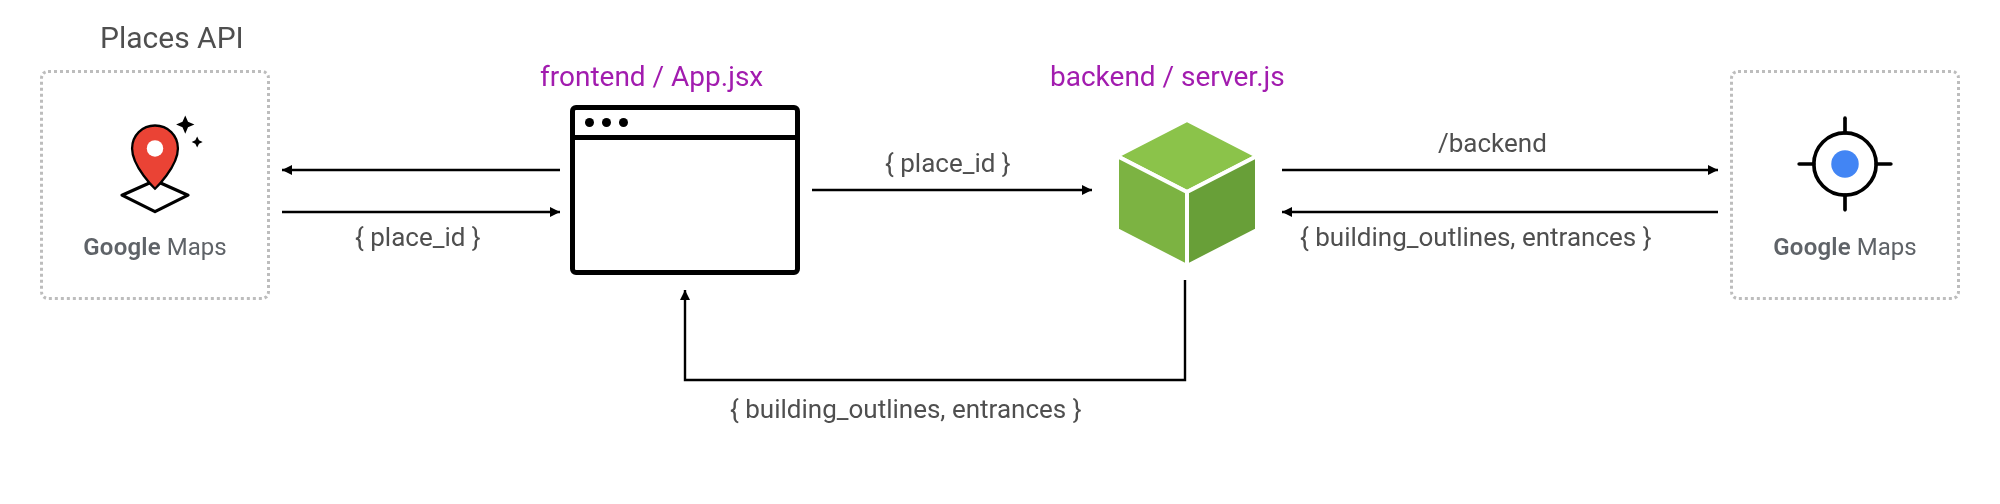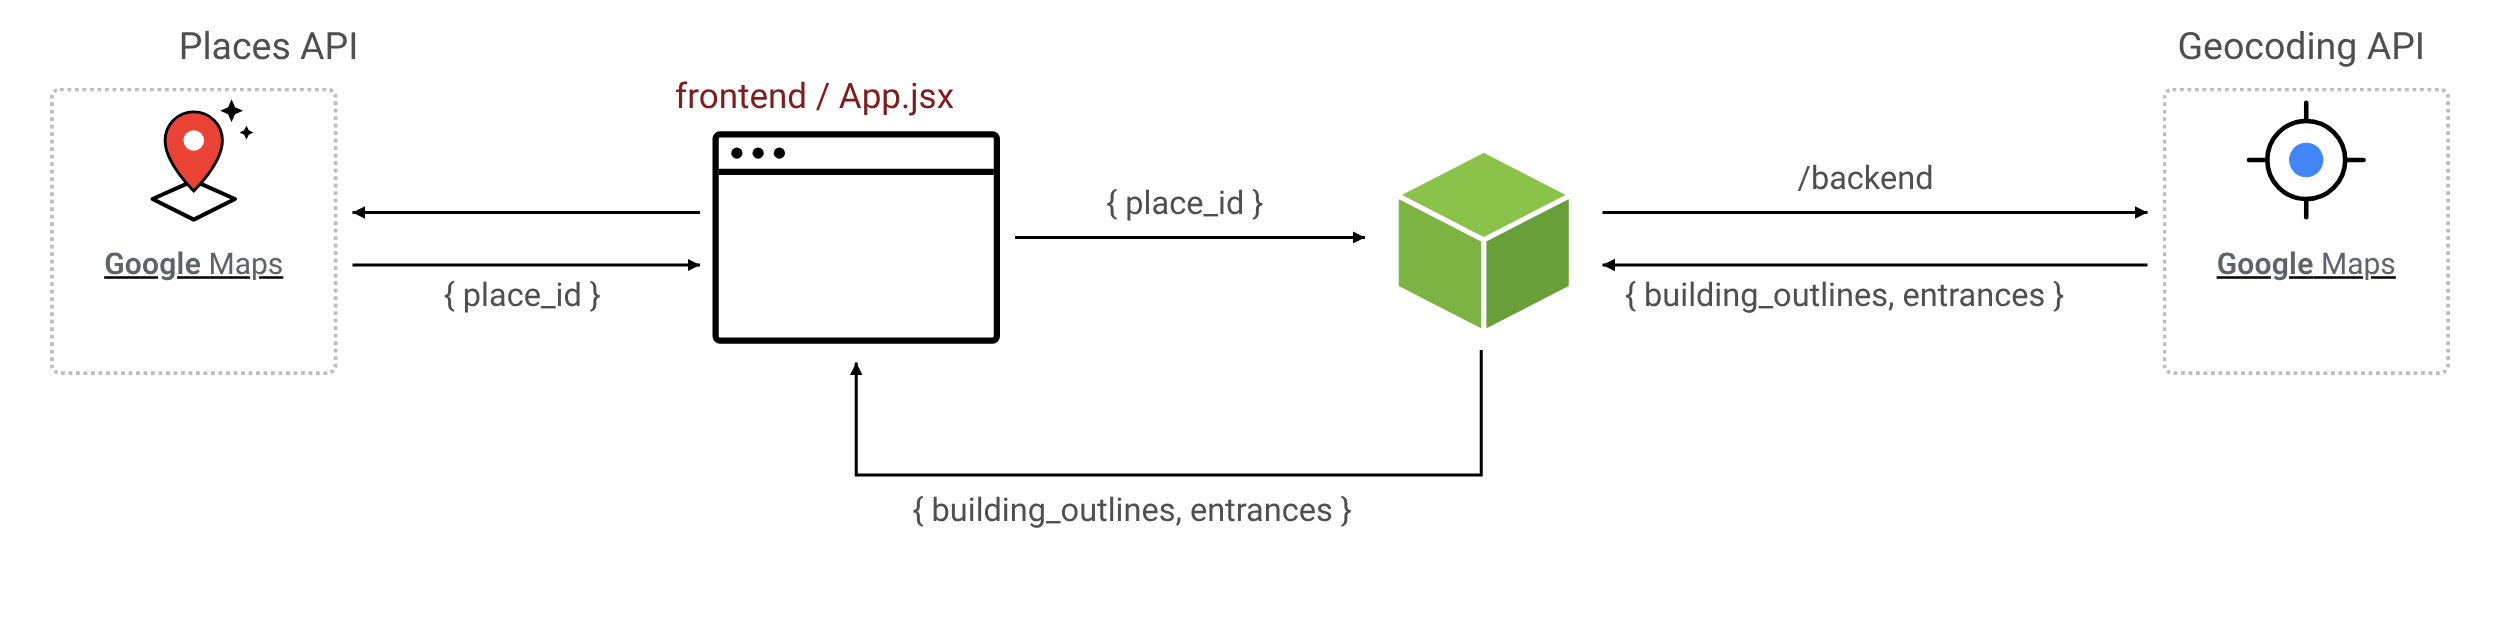--- a/index.html
+++ b/index.html
@@ -15,33 +15,32 @@
     
     .api-box {
       position: absolute;
       width: 230px;
       height: 230px;
       border: 3px dotted #bdbdbd;
       border-radius: 8px;
       display: flex;
       flex-direction: column;
       align-items: center;
+      justify-content: center;
       gap: 14px;
-      text-decoration: underline;
     }
     .api-box.left { left: 40px; top: 70px; }
     .api-box.right { right: 40px; top: 70px; }
 
     .api-title {
       position: absolute;
       top: 20px;
       font-size: 30px;
       color: #4f4f4f;
       white-space: nowrap;
-      margin-left: 43px;
     }
     .api-title.left { left: 100px; }
     .api-title.right { right: 60px; }
 
     .gm-label {
       font-size: 24px;
       color: #5f6368;
     }
     .gm-label .gm-google {
       font-weight: 600;
@@ -80,21 +79,21 @@
       left: 1102px;
       top: 108px;
       width: 170px;
       height: 170px;
     }
 
     
     .node-label {
       position: absolute;
       font-size: 28px;
-      color: #7f1d1d;
+      color: #a21caf;
       white-space: nowrap;
     }
     .frontend-label { left: 540px; top: 60px; }
     .backend-label { left: 1050px; top: 60px; }
 
     
     .edge-label {
       position: absolute;
       font-size: 26px;
       color: #4f4f4f;
@@ -147,34 +146,34 @@
 
   <div class="node-label frontend-label">frontend / App.jsx</div>
   <div class="browser">
     <div class="browser-bar">
       <div class="dot"></div>
       <div class="dot"></div>
       <div class="dot"></div>
     </div>
   </div>
 
+  <div class="node-label backend-label">backend / server.js</div>
   <div class="cube-wrap">
     <svg class="icon-svg" width="170" height="170" viewBox="0 0 170 170">
       <g stroke="#fff" stroke-width="4" stroke-linejoin="round">
         <path d="M85 12 L155 48 L155 122 L85 158 L15 122 L15 48 Z" fill="#7cb342"></path>
         <path d="M15 48 L85 84 L155 48" fill="none"></path>
         <path d="M85 84 L85 158" fill="none"></path>
         <path d="M85 12 L155 48 L85 84 L15 48 Z" fill="#8bc34a"></path>
         <path d="M85 84 L155 48 L155 122 L85 158 Z" fill="#689f38"></path>
         <path d="M15 48 L85 84 L85 158 L15 122 Z" fill="#7cb342"></path>
       </g>
     </svg>
   </div>
 
-  <div class="api-title right">Geocoding API</div>
   <div class="api-box right">
     <span>
       <svg class="icon-svg" width="110" height="110" viewBox="0 0 120 120">
         <g stroke="#000" stroke-width="4" fill="none" stroke-linecap="round">
           <circle cx="60" cy="60" r="34"></circle>
           <line x1="60" y1="10" x2="60" y2="26"></line>
           <line x1="60" y1="94" x2="60" y2="110"></line>
           <line x1="10" y1="60" x2="26" y2="60"></line>
           <line x1="94" y1="60" x2="110" y2="60"></line>
         </g>

